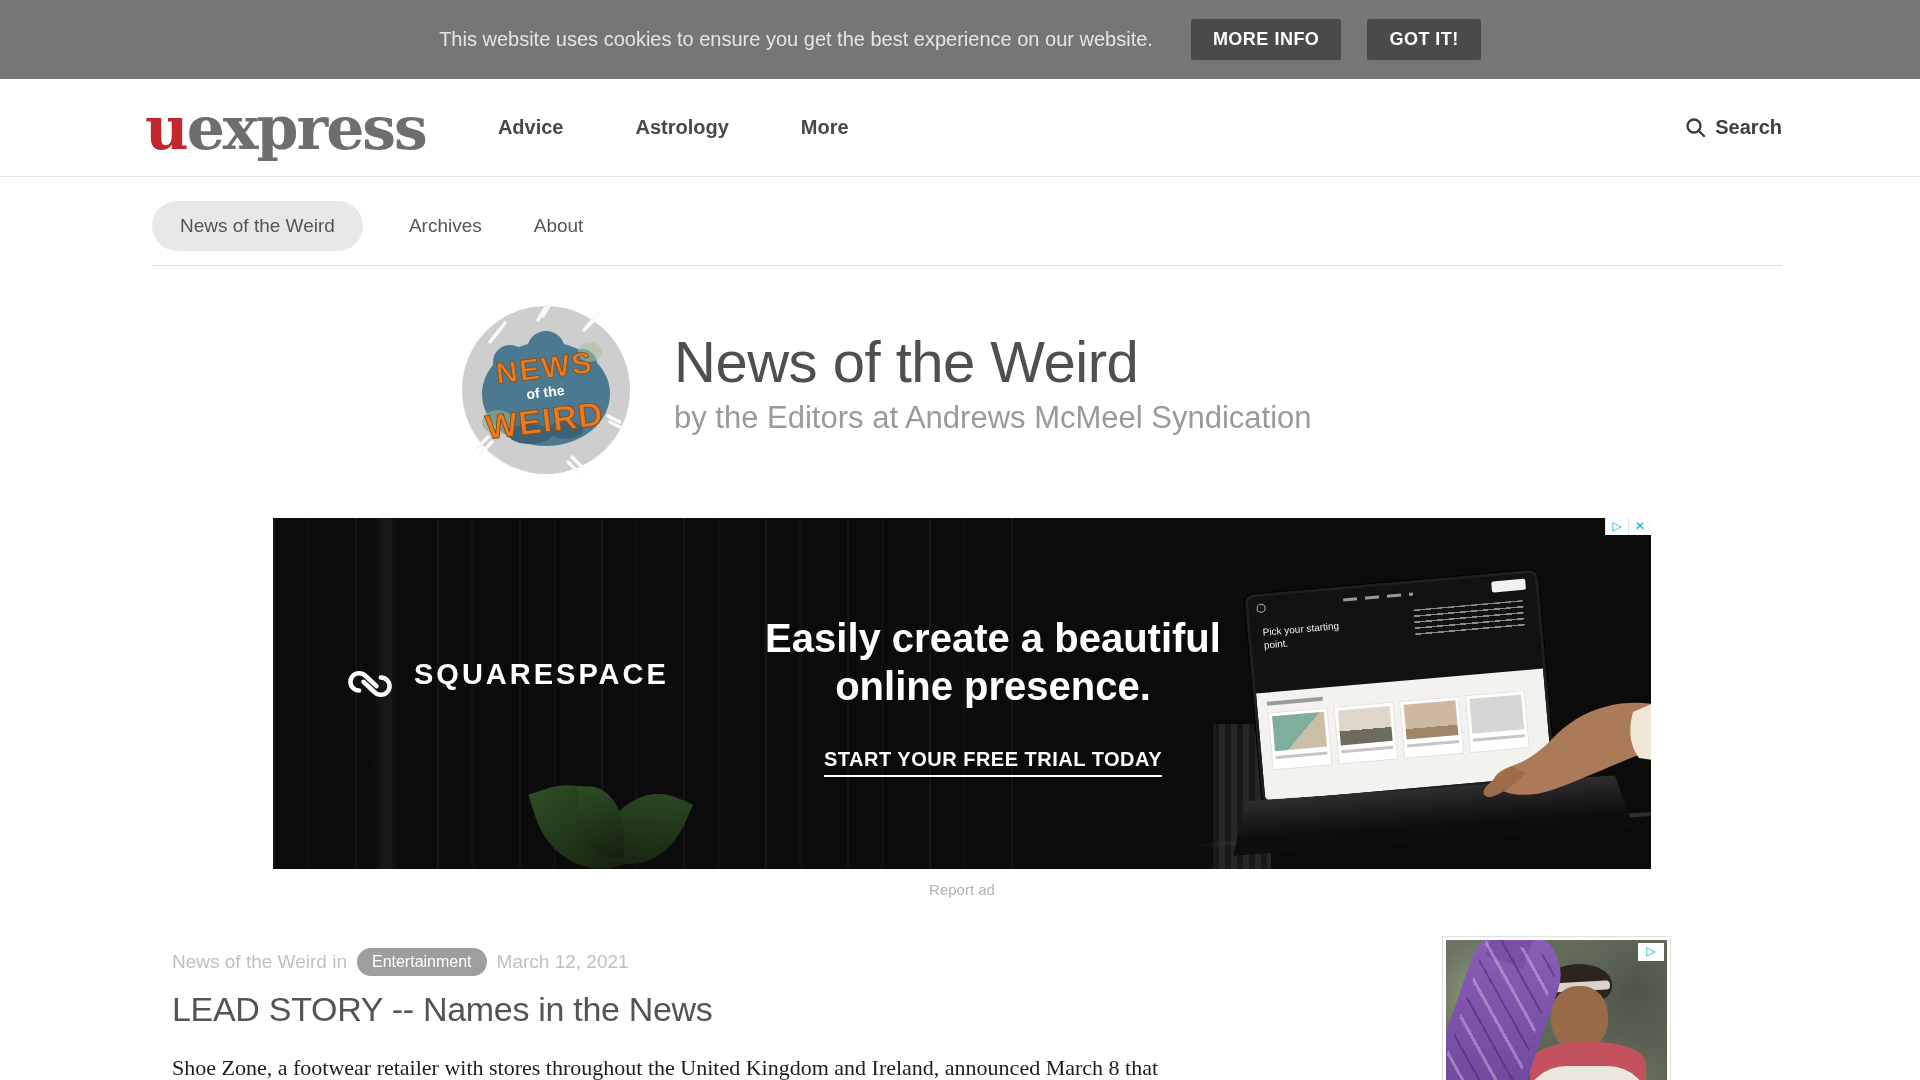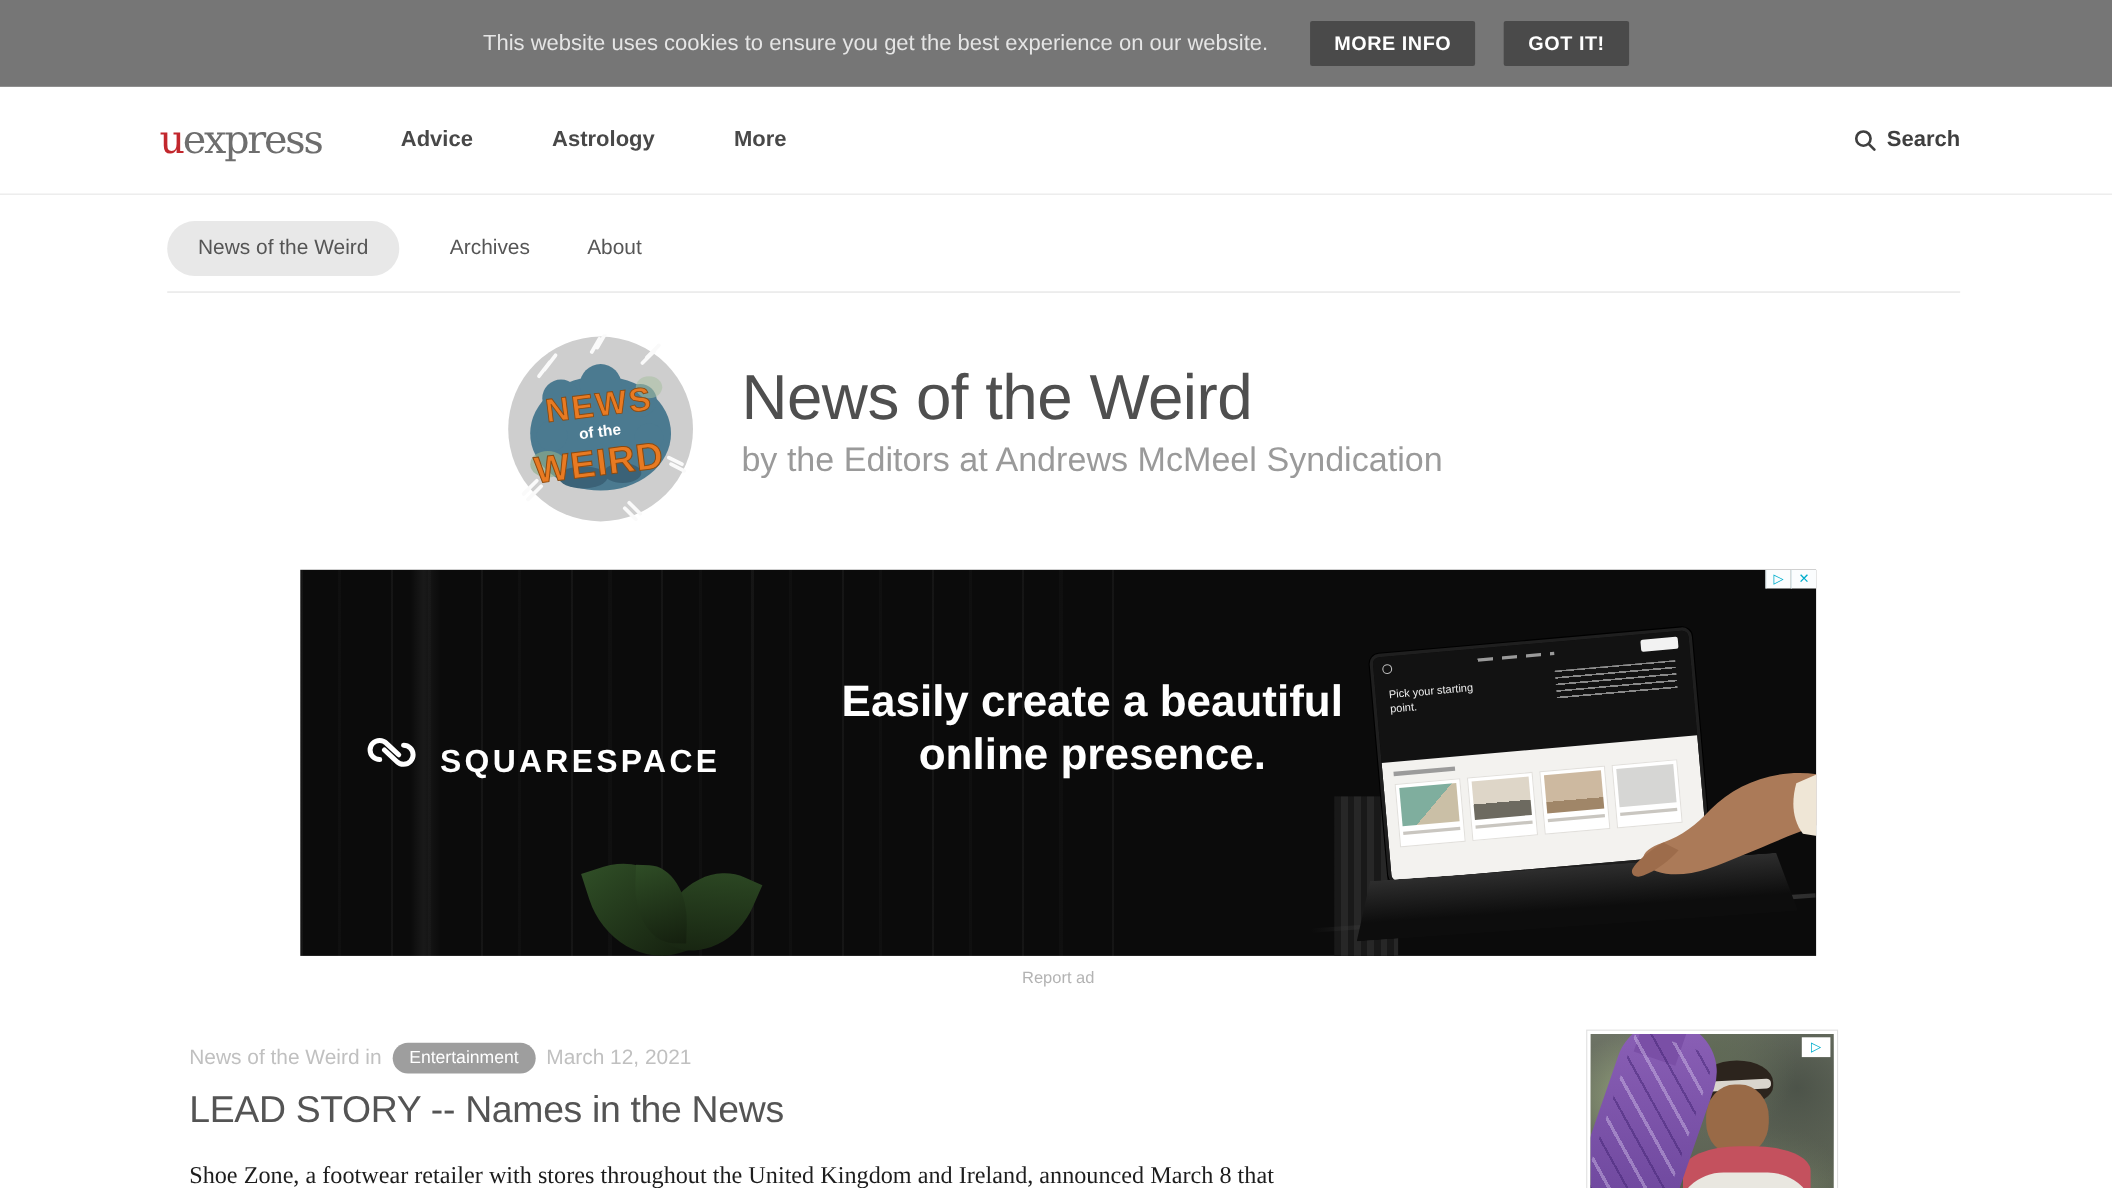--- a/index.html
+++ b/index.html
@@ -8,21 +8,21 @@
   
   .cookie-banner{height:79px;background:#767676;display:flex;align-items:center;justify-content:center;gap:38px;}
   .cookie-msg{color:#e5e5e5;font-size:20px;}
   .cookie-btns{display:flex;gap:26px;}
   .cookie-btn{background:#4a4a4a;color:#fff;font-size:18px;font-weight:700;border:none;
     padding:10px 22px;letter-spacing:.5px;cursor:pointer;border-radius:2px;font-family:"Liberation Sans",sans-serif;}
 
   
   .site-header{height:98px;background:#fff;border-bottom:1px solid #e6e6e6;
     display:flex;align-items:center;padding:0 138px 0 145px;box-sizing:border-box;}
-  .logo{font-family:"DejaVu Serif",serif;font-weight:400;font-size:36px;letter-spacing:-2px;
+  .logo{font-family:"DejaVu Serif",serif;font-weight:700;font-size:60px;letter-spacing:-2px;
     text-decoration:none;line-height:1;cursor:pointer;}
   .logo .u{color:#c2272d;}
   .logo .rest{color:#6e6e6e;}
   .main-nav{display:flex;gap:72px;margin-left:72px;}
   .main-nav .nav-item{font-size:20px;font-weight:700;color:#484848;cursor:pointer;}
   .search{margin-left:auto;display:flex;align-items:center;gap:9px;cursor:pointer;}
   .search-label{font-size:20px;font-weight:700;color:#3f3f3f;}
 
   
   .subnav-wrap{margin:0 138px 0 152px;padding-top:24px;padding-bottom:14px;border-bottom:1px solid #e0e0e0;
@@ -35,21 +35,21 @@
   .badge{width:172px;height:172px;flex:0 0 auto;}
   .feature-text{margin-left:42px;padding-top:26px;}
   .feature-title{font-size:58px;font-weight:400;color:#4f4f4f;letter-spacing:-.5px;line-height:1.1;}
   .feature-byline{font-size:31px;color:#9a9a9a;margin-top:6px;text-align:right;}
 
   
   .sq-ad{position:relative;margin:42px 0 0 273px;width:1378px;height:351px;background:#0b0b0b;overflow:hidden;cursor:pointer;}
   .sq-ad .curtain{position:absolute;top:0;left:0;bottom:0;width:56%;
     background:repeating-linear-gradient(90deg,rgba(255,255,255,.045) 0 2px,transparent 2px 34px,rgba(255,255,255,.02) 34px 37px,transparent 37px 82px),
     linear-gradient(90deg,transparent 100px,rgba(255,255,255,.06) 112px,transparent 128px);}
-  .sq-logo-row{position:absolute;left:57px;top:140px;display:flex;align-items:flex-end;gap:18px;}
+  .sq-logo-row{position:absolute;left:71px;top:140px;display:flex;align-items:flex-start;gap:18px;}
   .sq-wordmark{color:#fff;font-size:29px;font-weight:700;letter-spacing:3px;}
   .sq-copy{position:absolute;left:420px;top:96px;width:600px;text-align:center;}
   .sq-h1{color:#fff;font-size:40px;font-weight:700;line-height:48px;}
   .sq-cta{display:inline-block;margin-top:38px;color:#fff;font-size:20px;font-weight:600;letter-spacing:.5px;
     border-bottom:2px solid #fff;padding-bottom:4px;cursor:pointer;}
   
   .plant{position:absolute;left:248px;bottom:-6px;width:200px;height:130px;}
   .leaf{position:absolute;background:linear-gradient(160deg,#2f4d26,#141f0e);border-radius:0 75% 0 75%;}
   .leaf1{left:20px;bottom:0;width:86px;height:96px;transform:rotate(-18deg);}
   .leaf2{left:88px;bottom:4px;width:70px;height:84px;transform:rotate(24deg);border-radius:75% 0 75% 0;}
@@ -207,20 +207,21 @@
 
   <div class="plant">
     <div class="leaf leaf1"></div>
       <div class="leaf leaf2"></div>
       <div class="leaf leaf3"></div>
   </div>
 
   <div class="sq-copy">
     <div class="sq-h1">Easily create a beautiful</div>
     <div class="sq-h1">online presence.</div>
+    <span class="sq-cta">START YOUR FREE TRIAL TODAY</span>
   </div>
 
   <div class="laptop">
     <div class="pedestal"></div>
     <div class="table-edge"></div>
     <div class="screen">
       <div class="screen-top">
         <div class="scr-dot"></div>
         <div class="scr-menu"></div>
         <div class="scr-btn"></div>

